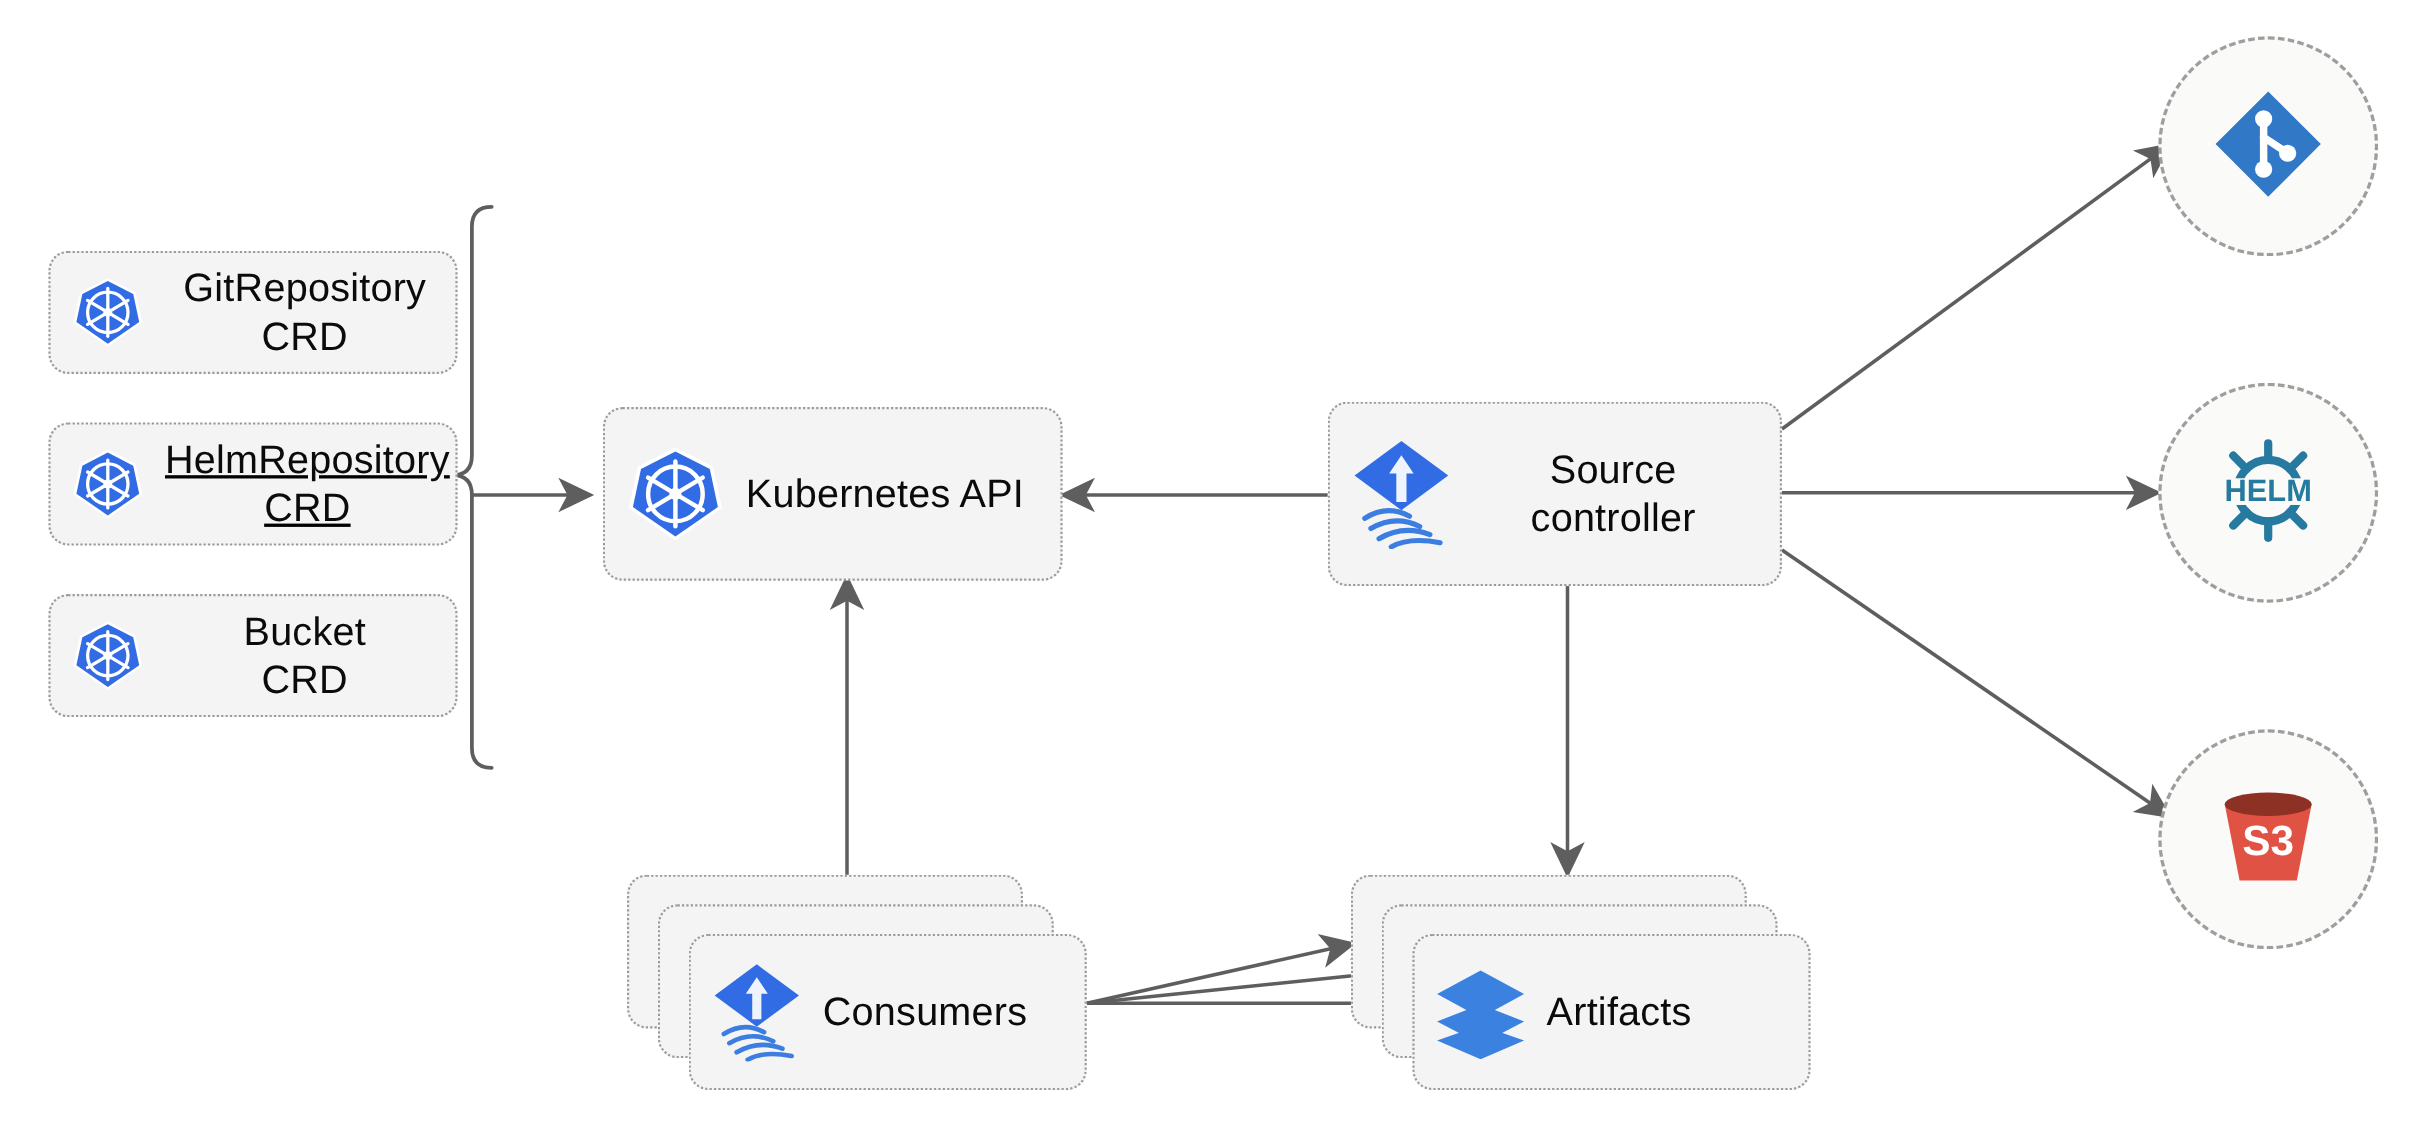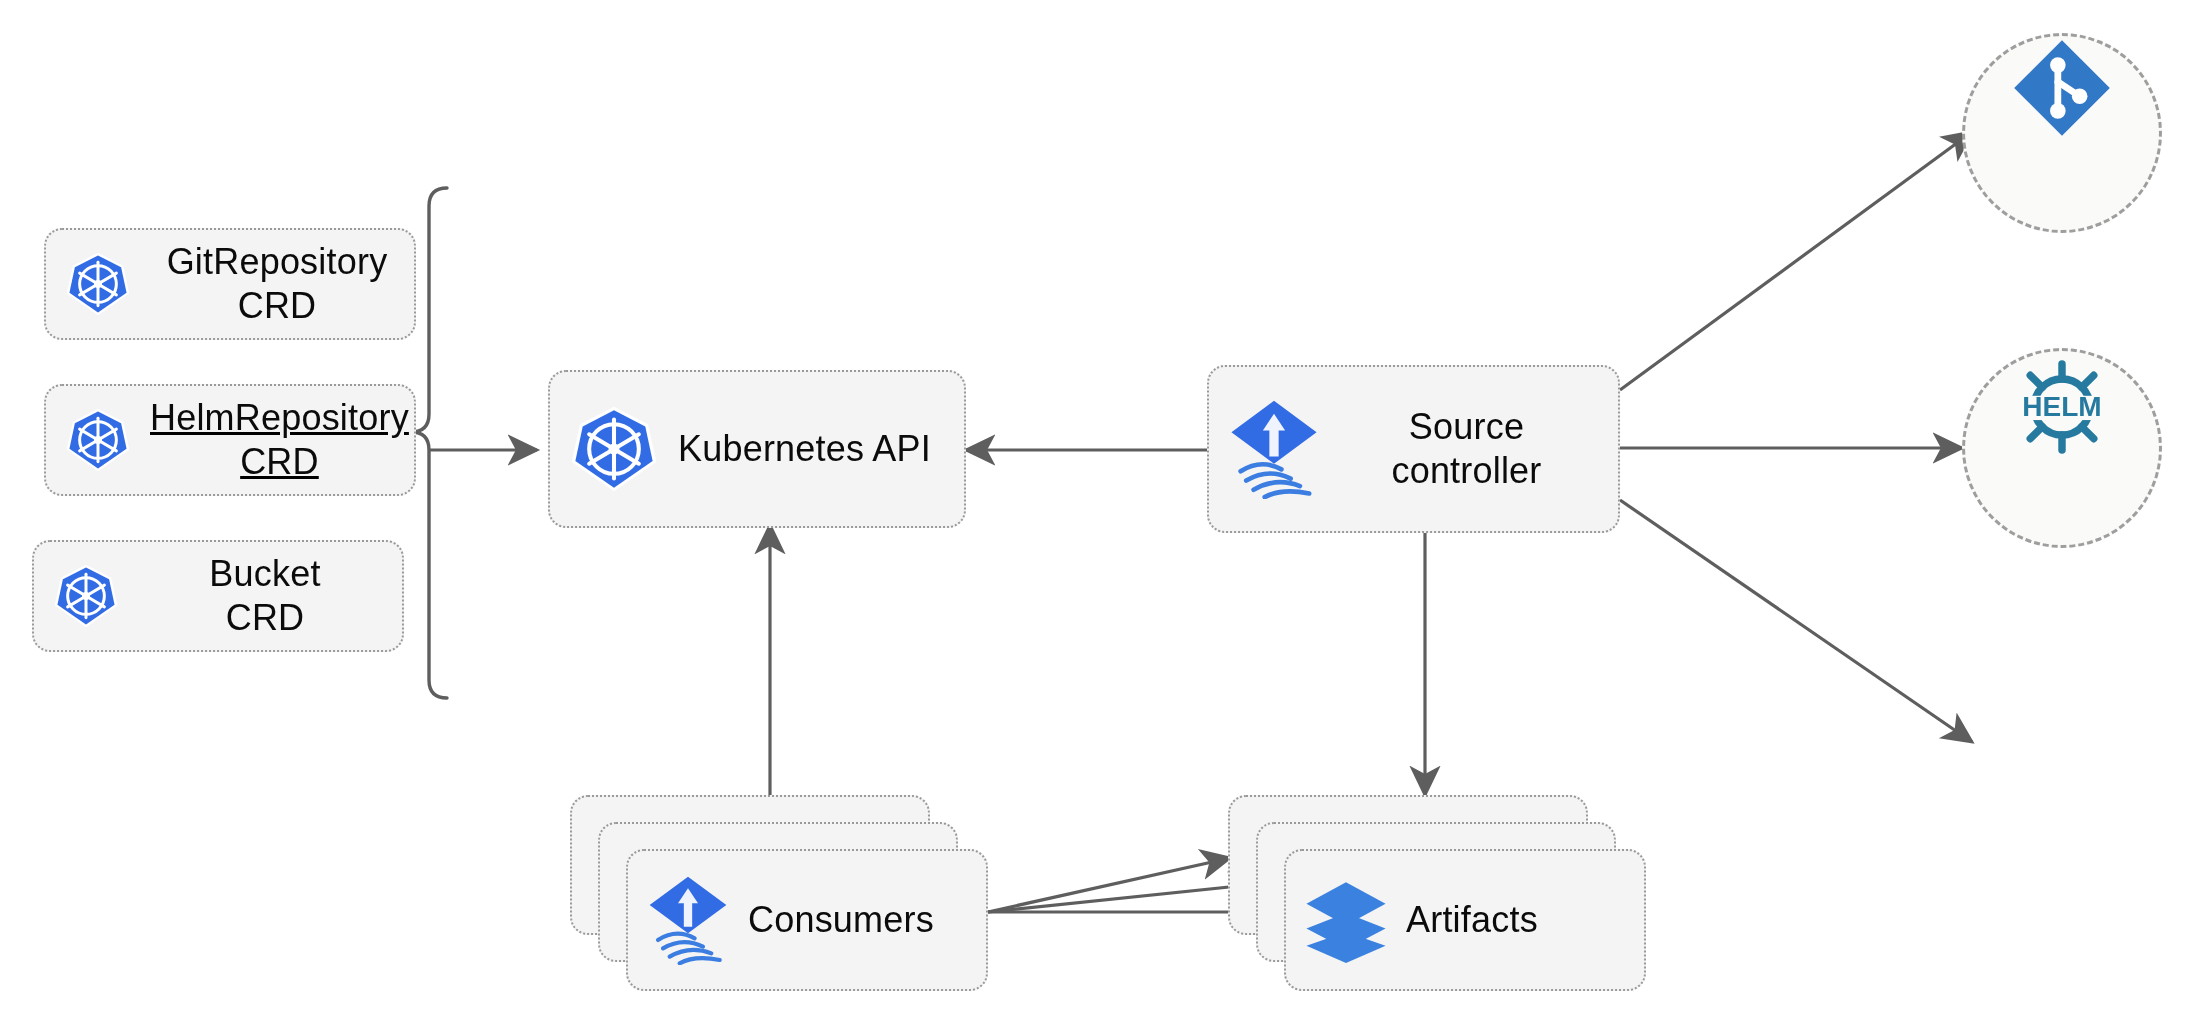--- a/index.html
+++ b/index.html
@@ -11,21 +11,21 @@
   .node.card{display:flex;align-items:center;}
   .label{color:#0b0b0b;font-size:36px;line-height:1.22;letter-spacing:.2px;}
   .crd .label{text-align:center;flex:1;padding-right:10px;}
   .ico{flex:0 0 auto;display:flex;align-items:center;justify-content:center;}
 
   .stack{position:absolute;}
   .stack .sheet{position:absolute;background:#f4f4f4;border:2.5px dotted #9a9a9a;border-radius:18px;box-sizing:border-box;}
   .stack .front{display:flex;align-items:center;}
 
   .circ{position:absolute;border:3px dashed #9e9e9e;border-radius:50%;background:#fafaf8;
-        display:flex;justify-content:center;box-sizing:border-box;}
+        display:flex;align-items:center;justify-content:center;box-sizing:border-box;}
 </style>
 </head>
 <body>
 
 <div id="stage">
 
   <svg class="edges" viewBox="0 0 2196 1030">
     <defs>
       <marker id="ah" markerWidth="11" markerHeight="11" refX="9.2" refY="5.5" orient="auto" markerUnits="strokeWidth">
         <path d="M0,0.6 L10.2,5.5 L0,10.4 L2.6,5.5 Z" fill="#5E5E5E"></path>
@@ -94,21 +94,21 @@
           </g>
           <circle cx="50" cy="50" r="27" fill="none" stroke="#fff" stroke-width="4.4"></circle>
         </g>
       </svg>
     </span>
     <span class="label">
       <span>HelmRepository</span><br><span>CRD</span>
     </span>
   </div>
 
-  <div class="node card crd" style="left:32px;top:540px;width:372px;height:112px;">
+  <div class="node card crd" style="left:44px;top:540px;width:372px;height:112px;">
     <span class="ico" style="width:104px;">
       <svg width="68" height="68" viewBox="0 0 100 100">
         <polygon points="50,4 87,23 96,64 50,96 4,64 13,23" fill="#fff"></polygon>
         <polygon points="50,8 84,25.5 92,63 50,92 8,63 16,25.5" fill="#326CE5"></polygon>
         <g fill="#fff">
           <circle cx="50" cy="50" r="6"></circle>
           <g stroke="#fff" stroke-width="4.4" stroke-linecap="round">
             <line x1="50" y1="50" x2="50" y2="18"></line>
               <line x1="50" y1="50" x2="77" y2="34"></line>
             <line x1="50" y1="50" x2="77" y2="66"></line>
@@ -226,14 +226,23 @@
           <line x1="39" y1="81" x2="26" y2="94"></line>
           <line x1="81" y1="81" x2="94" y2="94"></line>
           <line x1="39" y1="39" x2="26" y2="26"></line>
         </g>
         <rect x="8" y="48" width="104" height="26" fill="#fafaf8"></rect>
         <text x="60" y="70" text-anchor="middle" font-family="'Liberation Sans',sans-serif" font-size="30" font-weight="bold" fill="#277A9F">HELM</text>
       </svg>
     </span>
   </div>
 
+  <div class="circ" style="left:1962px;top:663px;width:200px;height:200px;">
+    <span>
+      <svg width="106" height="106" viewBox="0 0 110 110">
+        <path d="M14,24 L96,24 L82,96 L28,96 Z" fill="#E05243"></path>
+        <ellipse cx="55" cy="24" rx="41" ry="11" fill="#8C3123"></ellipse>
+        <text x="55" y="72" text-anchor="middle" font-family="'Liberation Sans',sans-serif" font-size="40" font-weight="bold" fill="#fff">S3</text>
+      </svg>
+    </span>
+  </div>
 
 </div>
 
 </body></html>

